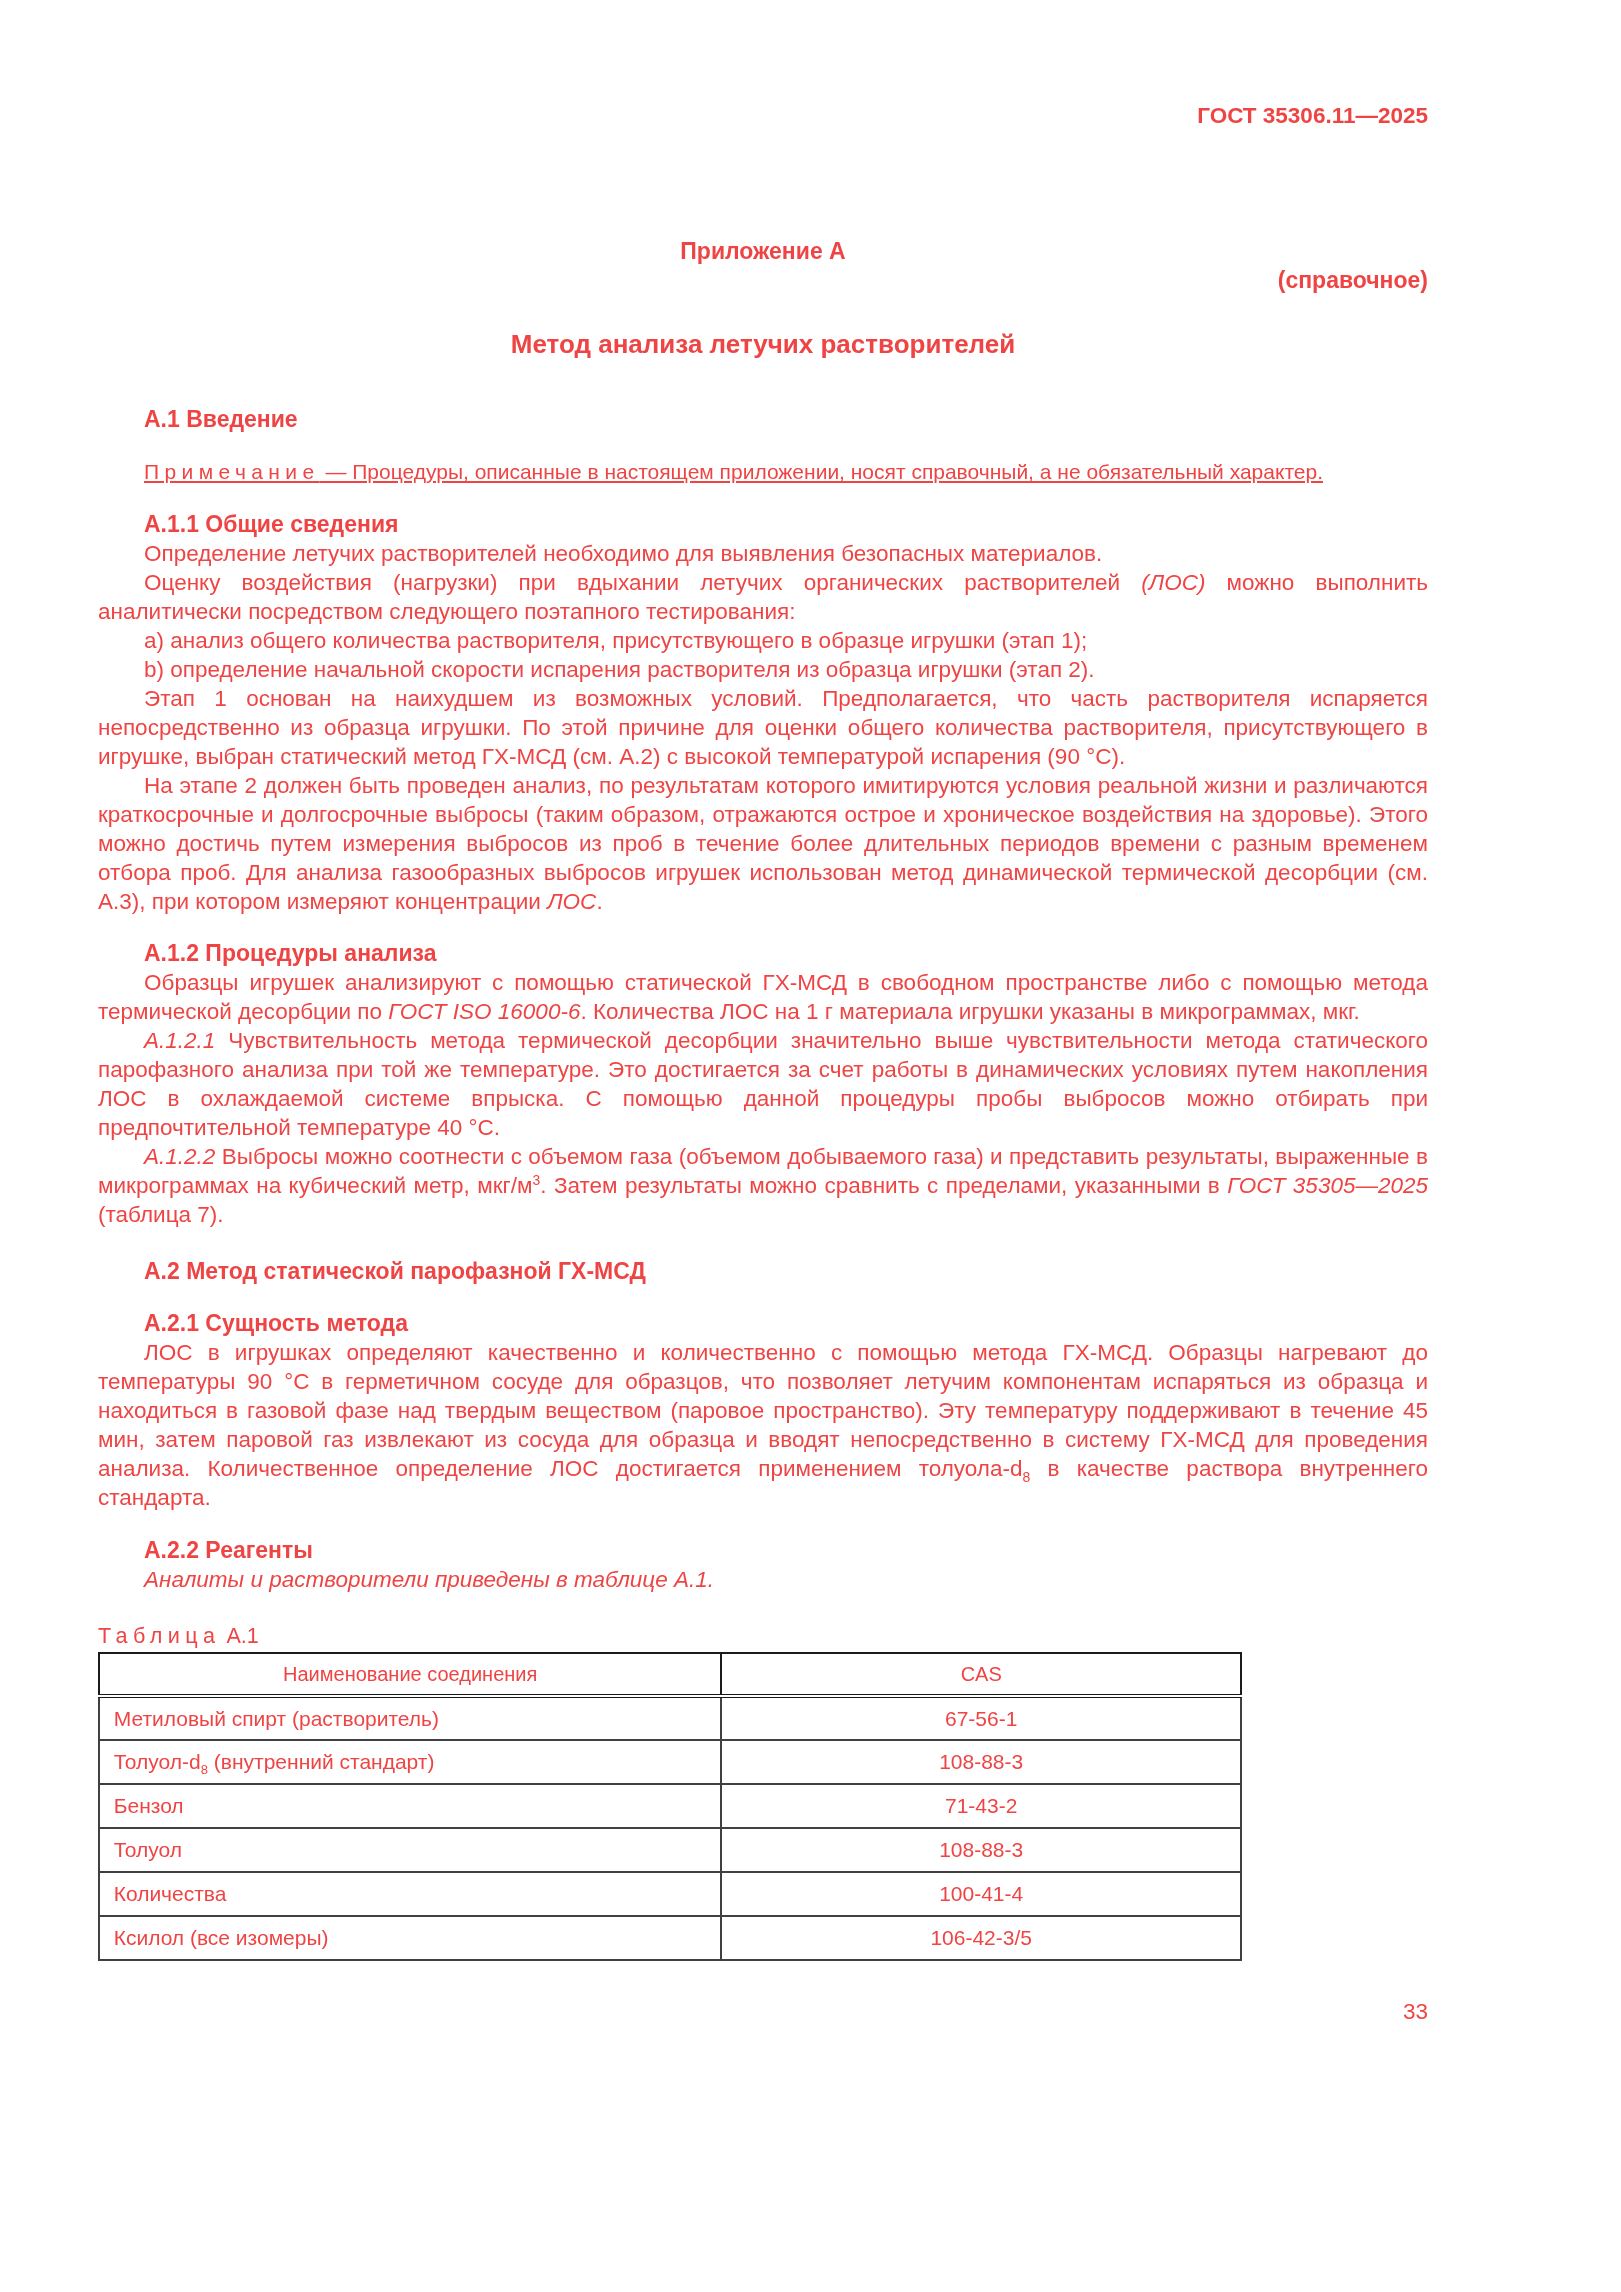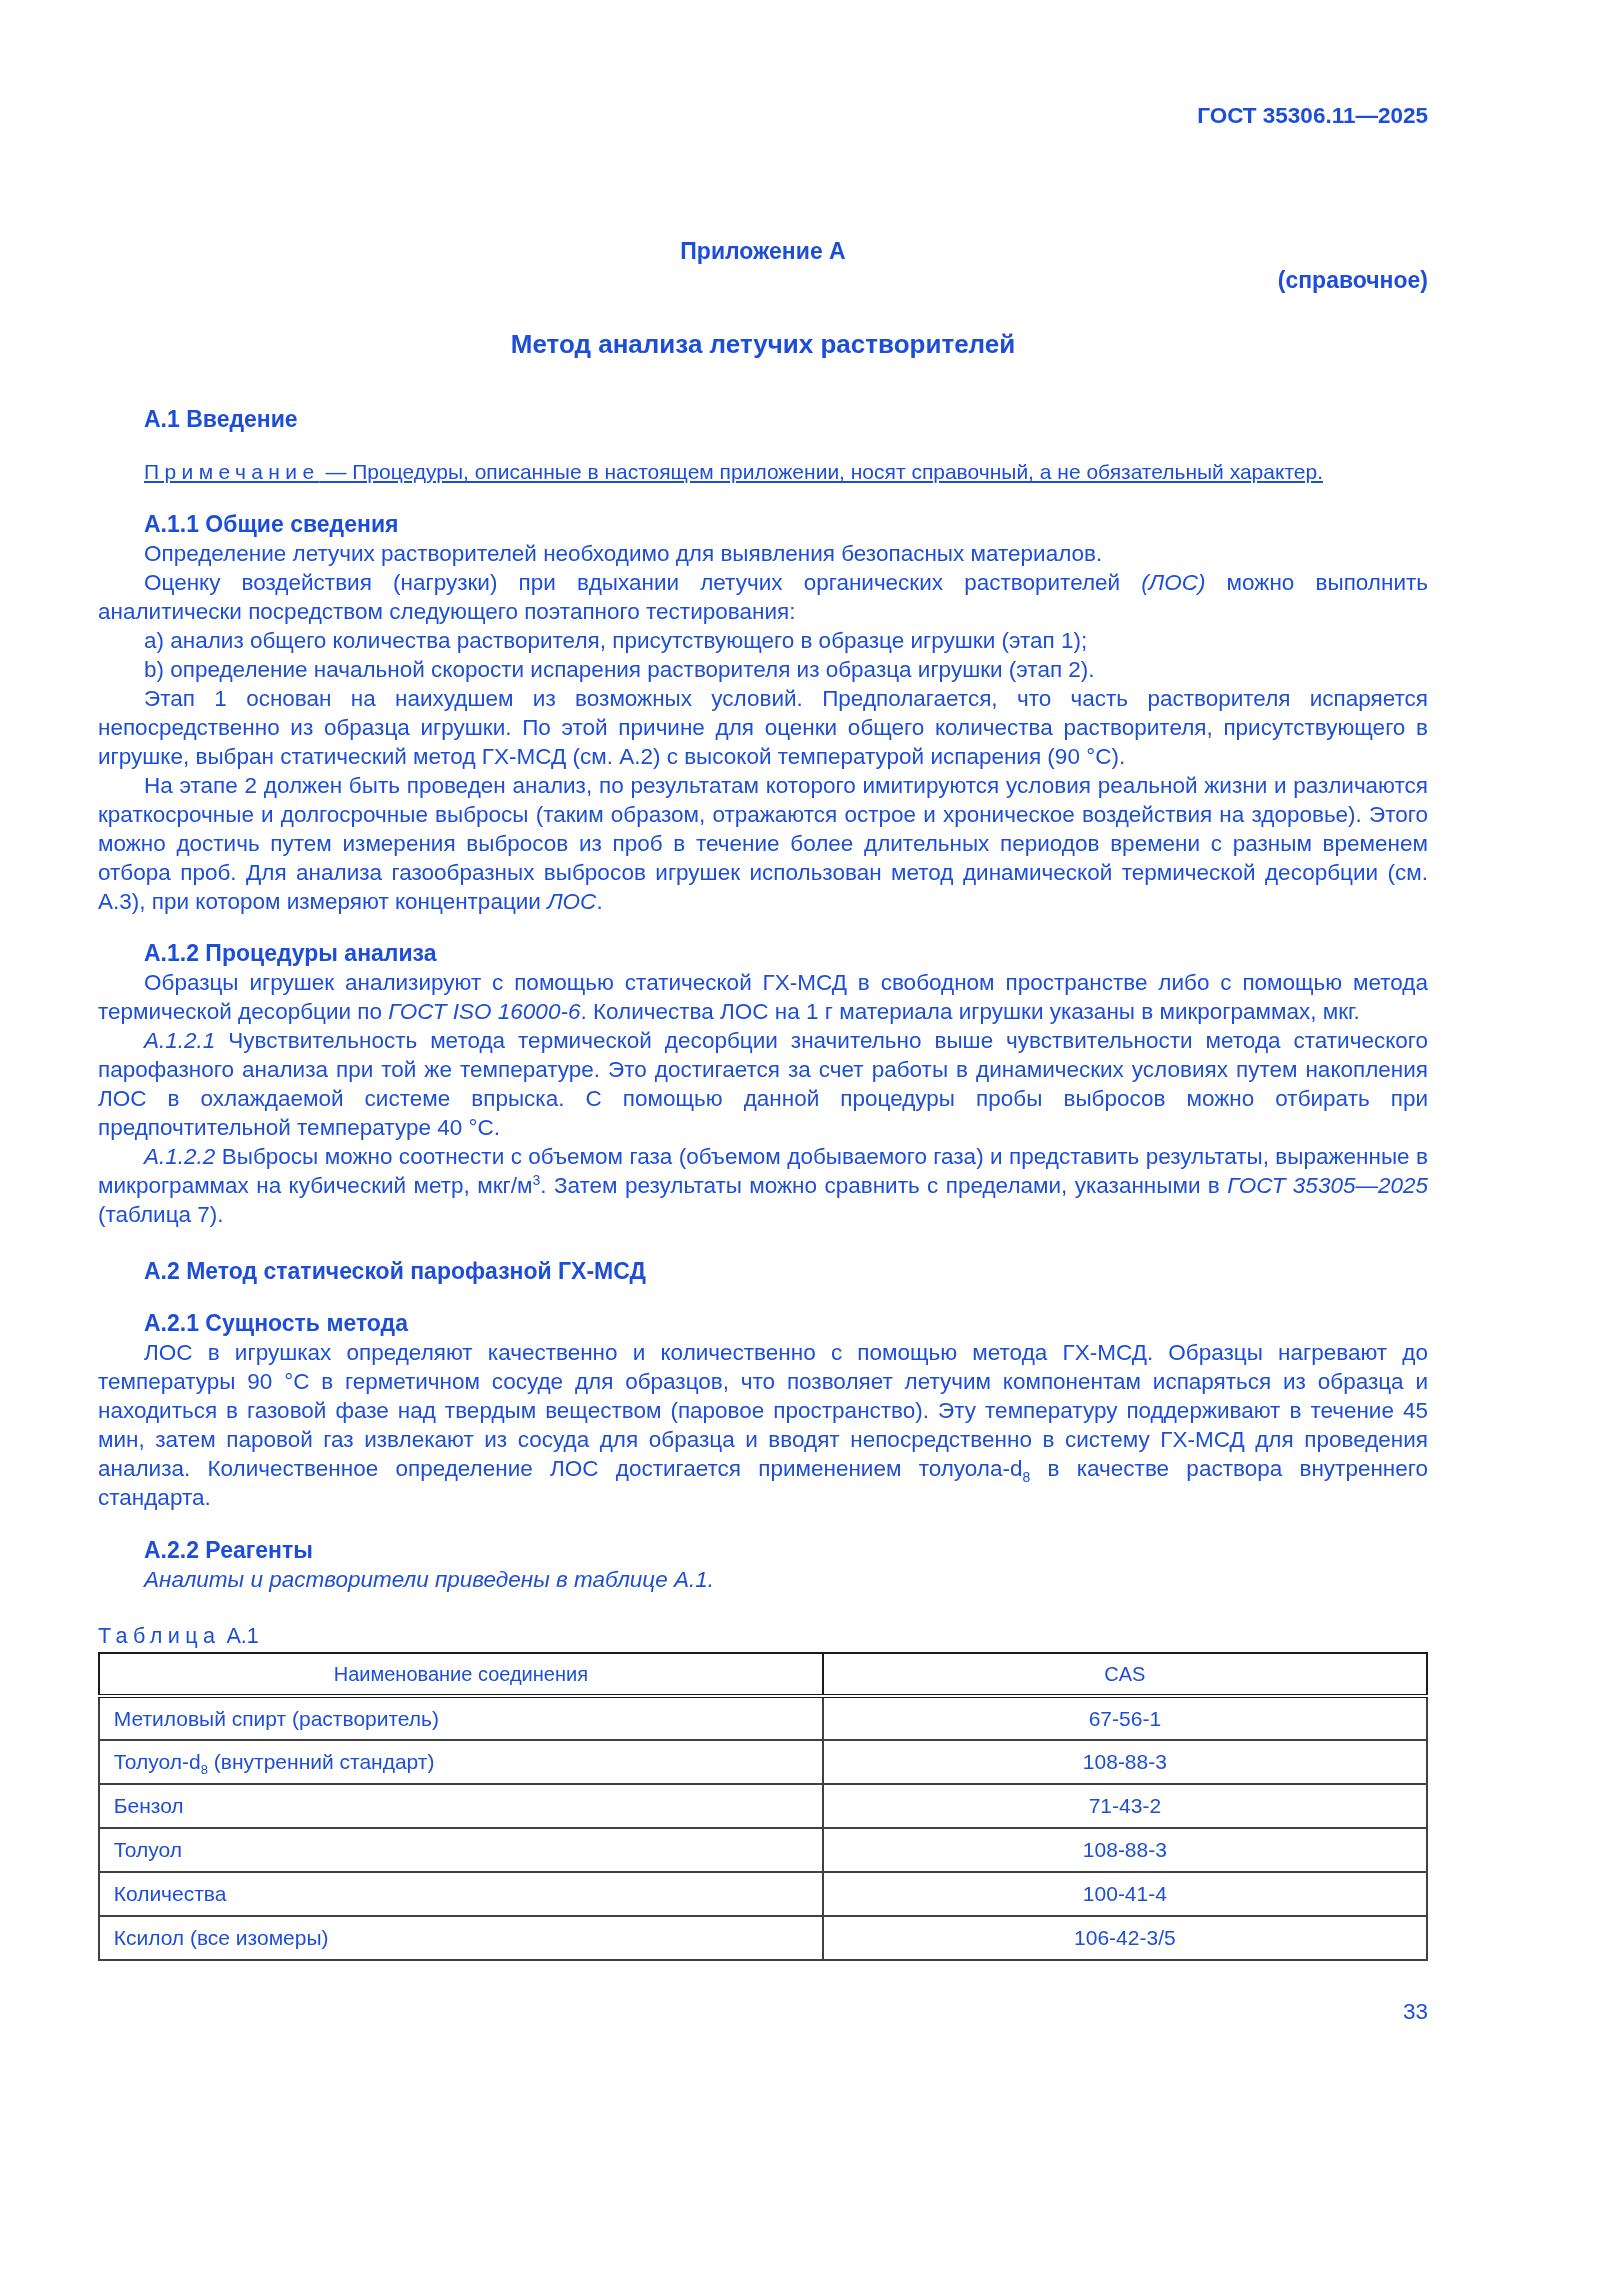--- a/index.html
+++ b/index.html
@@ -1,35 +1,35 @@
 <!DOCTYPE html>
 <html lang="ru"><head>
 <meta charset="utf-8">
 <style>
   * { margin:0; padding:0; box-sizing:border-box; }
   html, body { background:#ffffff; }
   .page {
-    width:1621px; height:2293px; background:#ffffff; color:#1d4ed8;
+    width:1621px; height:2293px; background:#ffffff; color:#ef4444;
     font-family:"Liberation Sans", sans-serif;
     padding:102px 193px 0 98px; position:relative; overflow:hidden;
   }
   .doc-ref { font-weight:700; font-size:22.5px; line-height:27.4px; text-align:right; }
   .appendix-label { margin-top:108px; font-weight:700; font-size:23px; line-height:29px; text-align:center; }
   .appendix-type { font-weight:700; font-size:23px; line-height:29px; text-align:right; }
   .doc-title { margin-top:33px; font-weight:700; font-size:26px; line-height:32px; text-align:center; }
   .h-sec { margin:27.4px 0 0 46px; font-weight:700; font-size:23px; line-height:29px; }
   .h-sec.first { margin-top:45px; }
   .h-sub { margin:23.5px 0 0 46px; font-weight:700; font-size:23px; line-height:29px; }
   .note { margin-top:23px; font-size:21px; line-height:29px; text-align:justify; text-indent:46px;text-decoration:underline; }
   .body-p { font-size:22.5px; line-height:29px; text-align:justify; text-indent:46px; }
   .it { font-style:italic; }
   .spaced { letter-spacing:5.4px; }
   sub, sup { font-size:0.62em; line-height:0; }
   .table-label { margin-top:27.4px; font-size:21.6px; line-height:29px; }
-  .reagents-table { margin-top:2px; width:1330px; border-collapse:collapse; border:2.9px solid #1b1b1b; table-layout:fixed; }
+  .reagents-table { margin-top:2px; width:1144px; border-collapse:collapse; border:2.9px solid #1b1b1b; table-layout:fixed; }
   .reagents-table th {
     border:2px solid #1b1b1b; border-bottom:4.9px double #1b1b1b;
     font-weight:400; font-size:20px; padding:7.8px 9.8px; height:43px;
     text-align:center; vertical-align:middle;
   }
   .reagents-table td {
     border:2px solid #404040; font-size:21px; height:44px;
     padding:3.9px 13.7px; vertical-align:middle;
   }
   .cell-name { text-align:left; }

